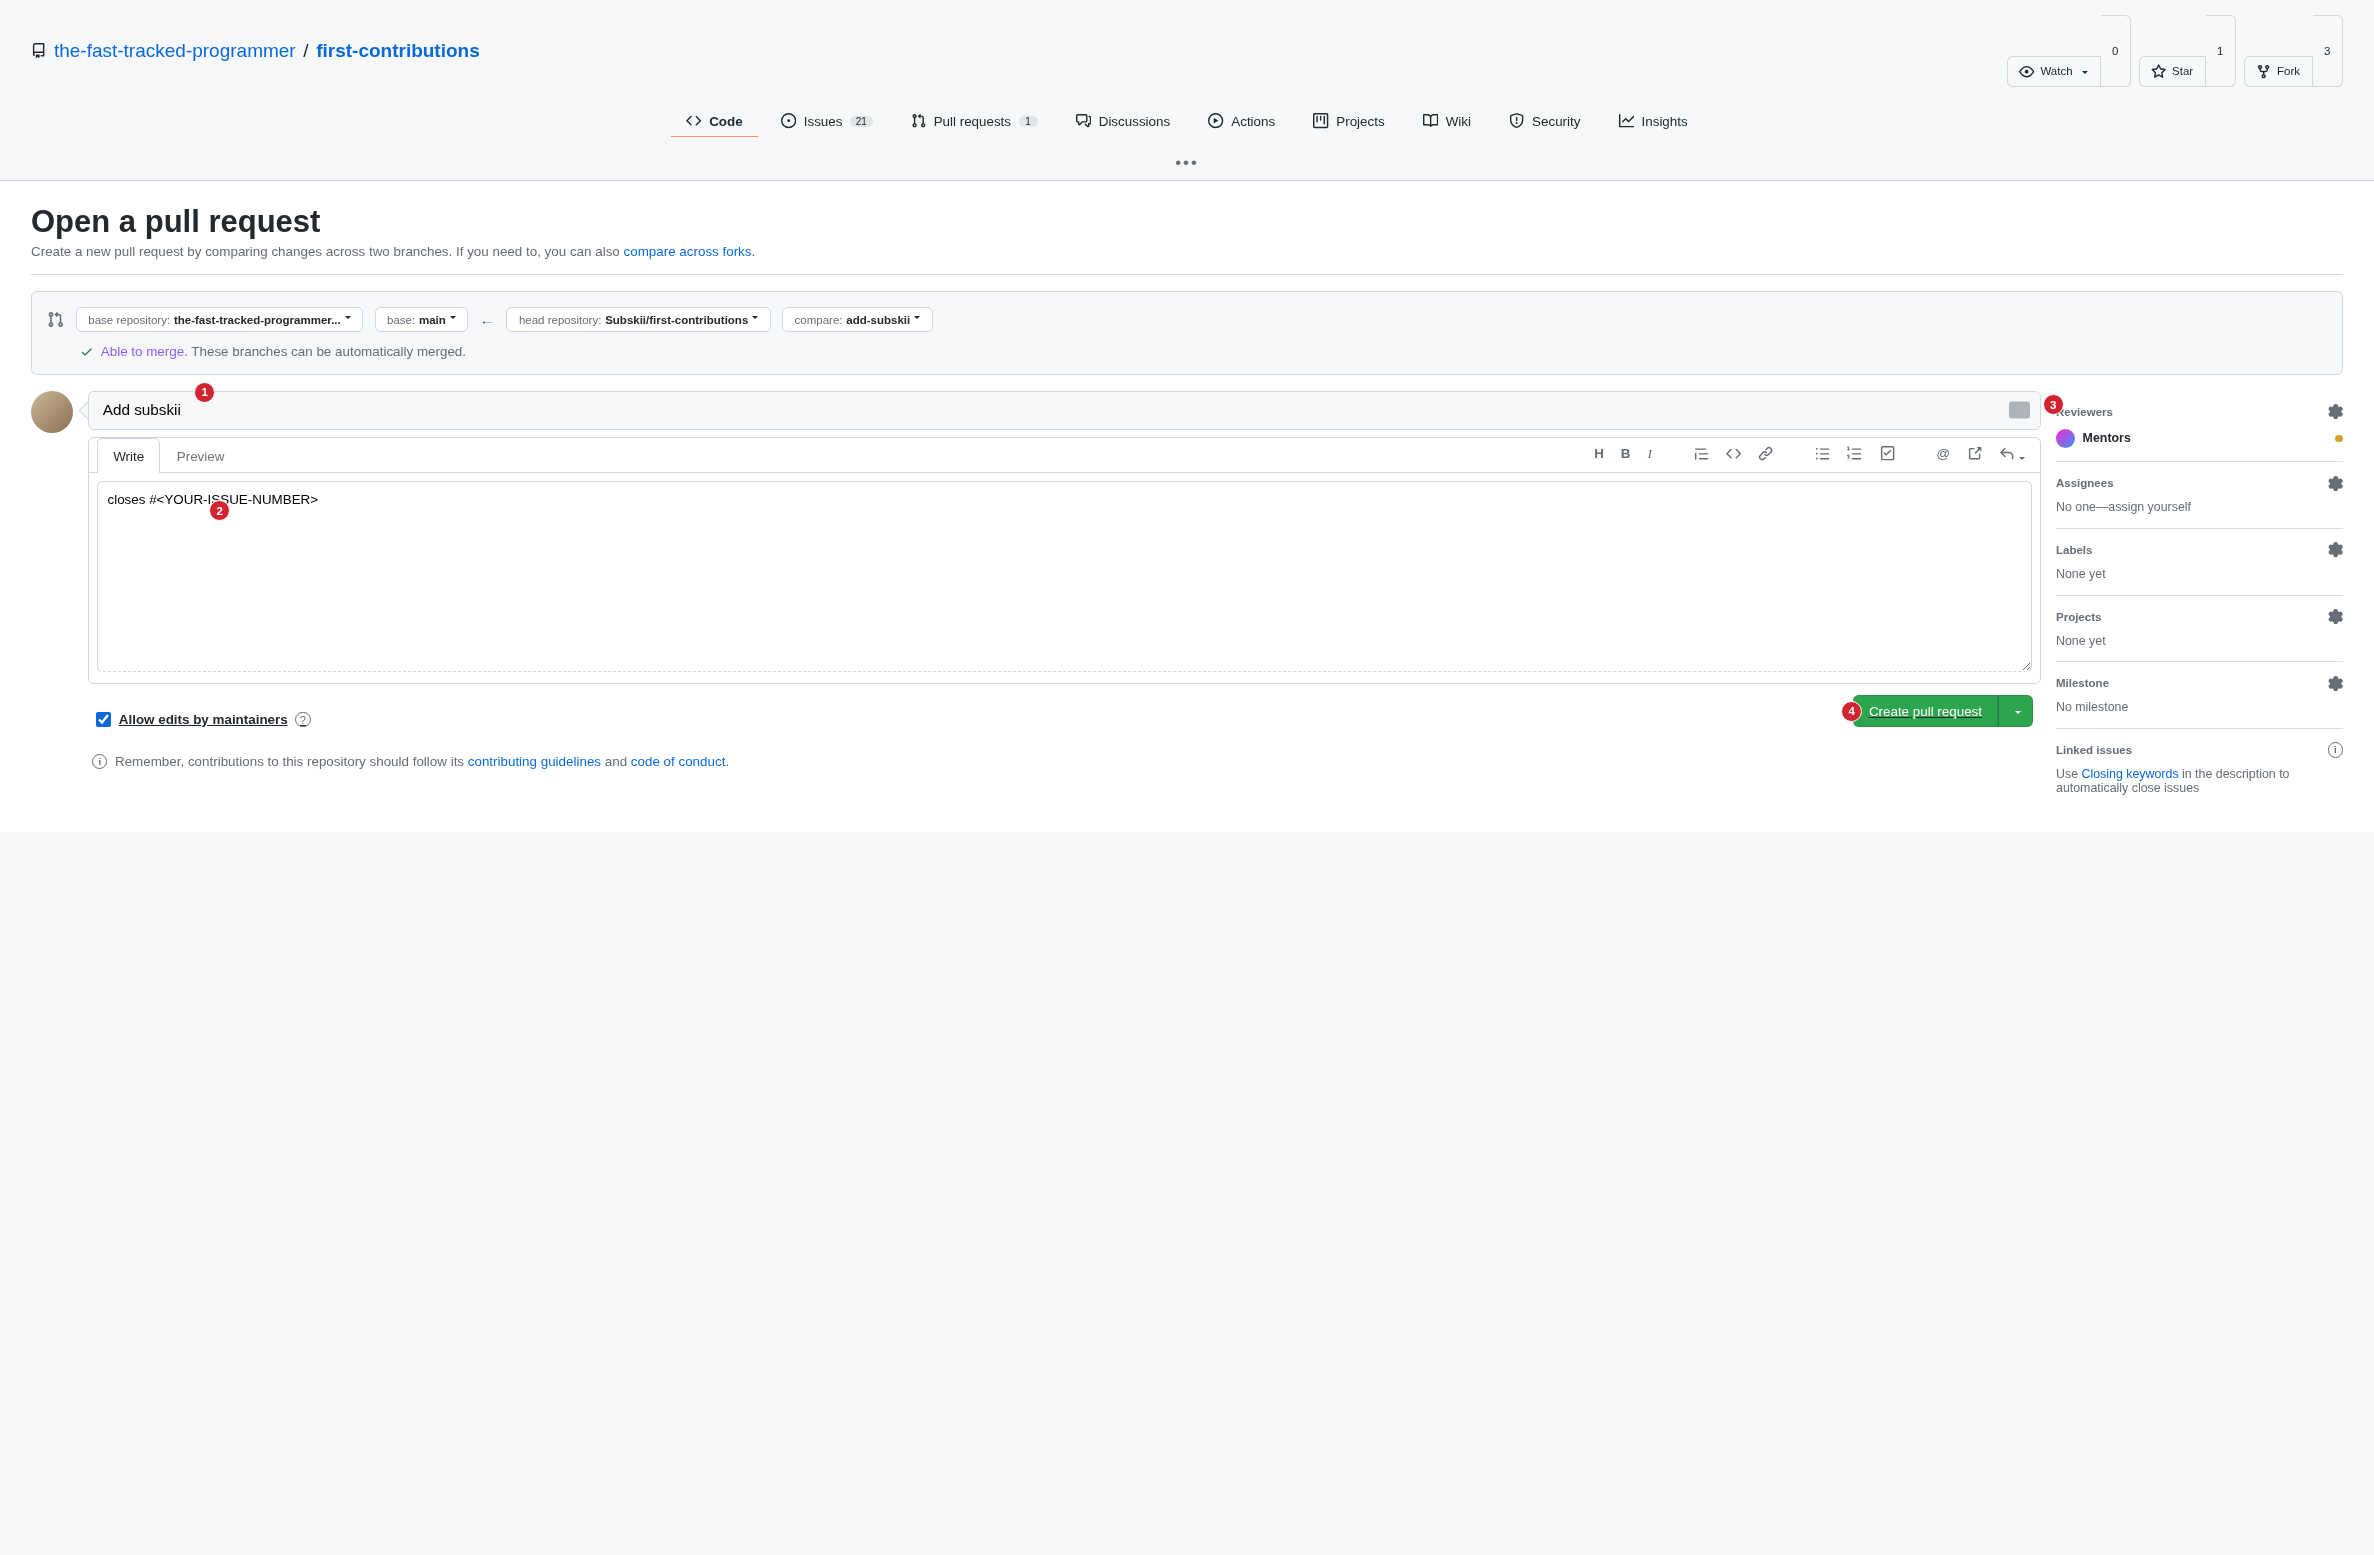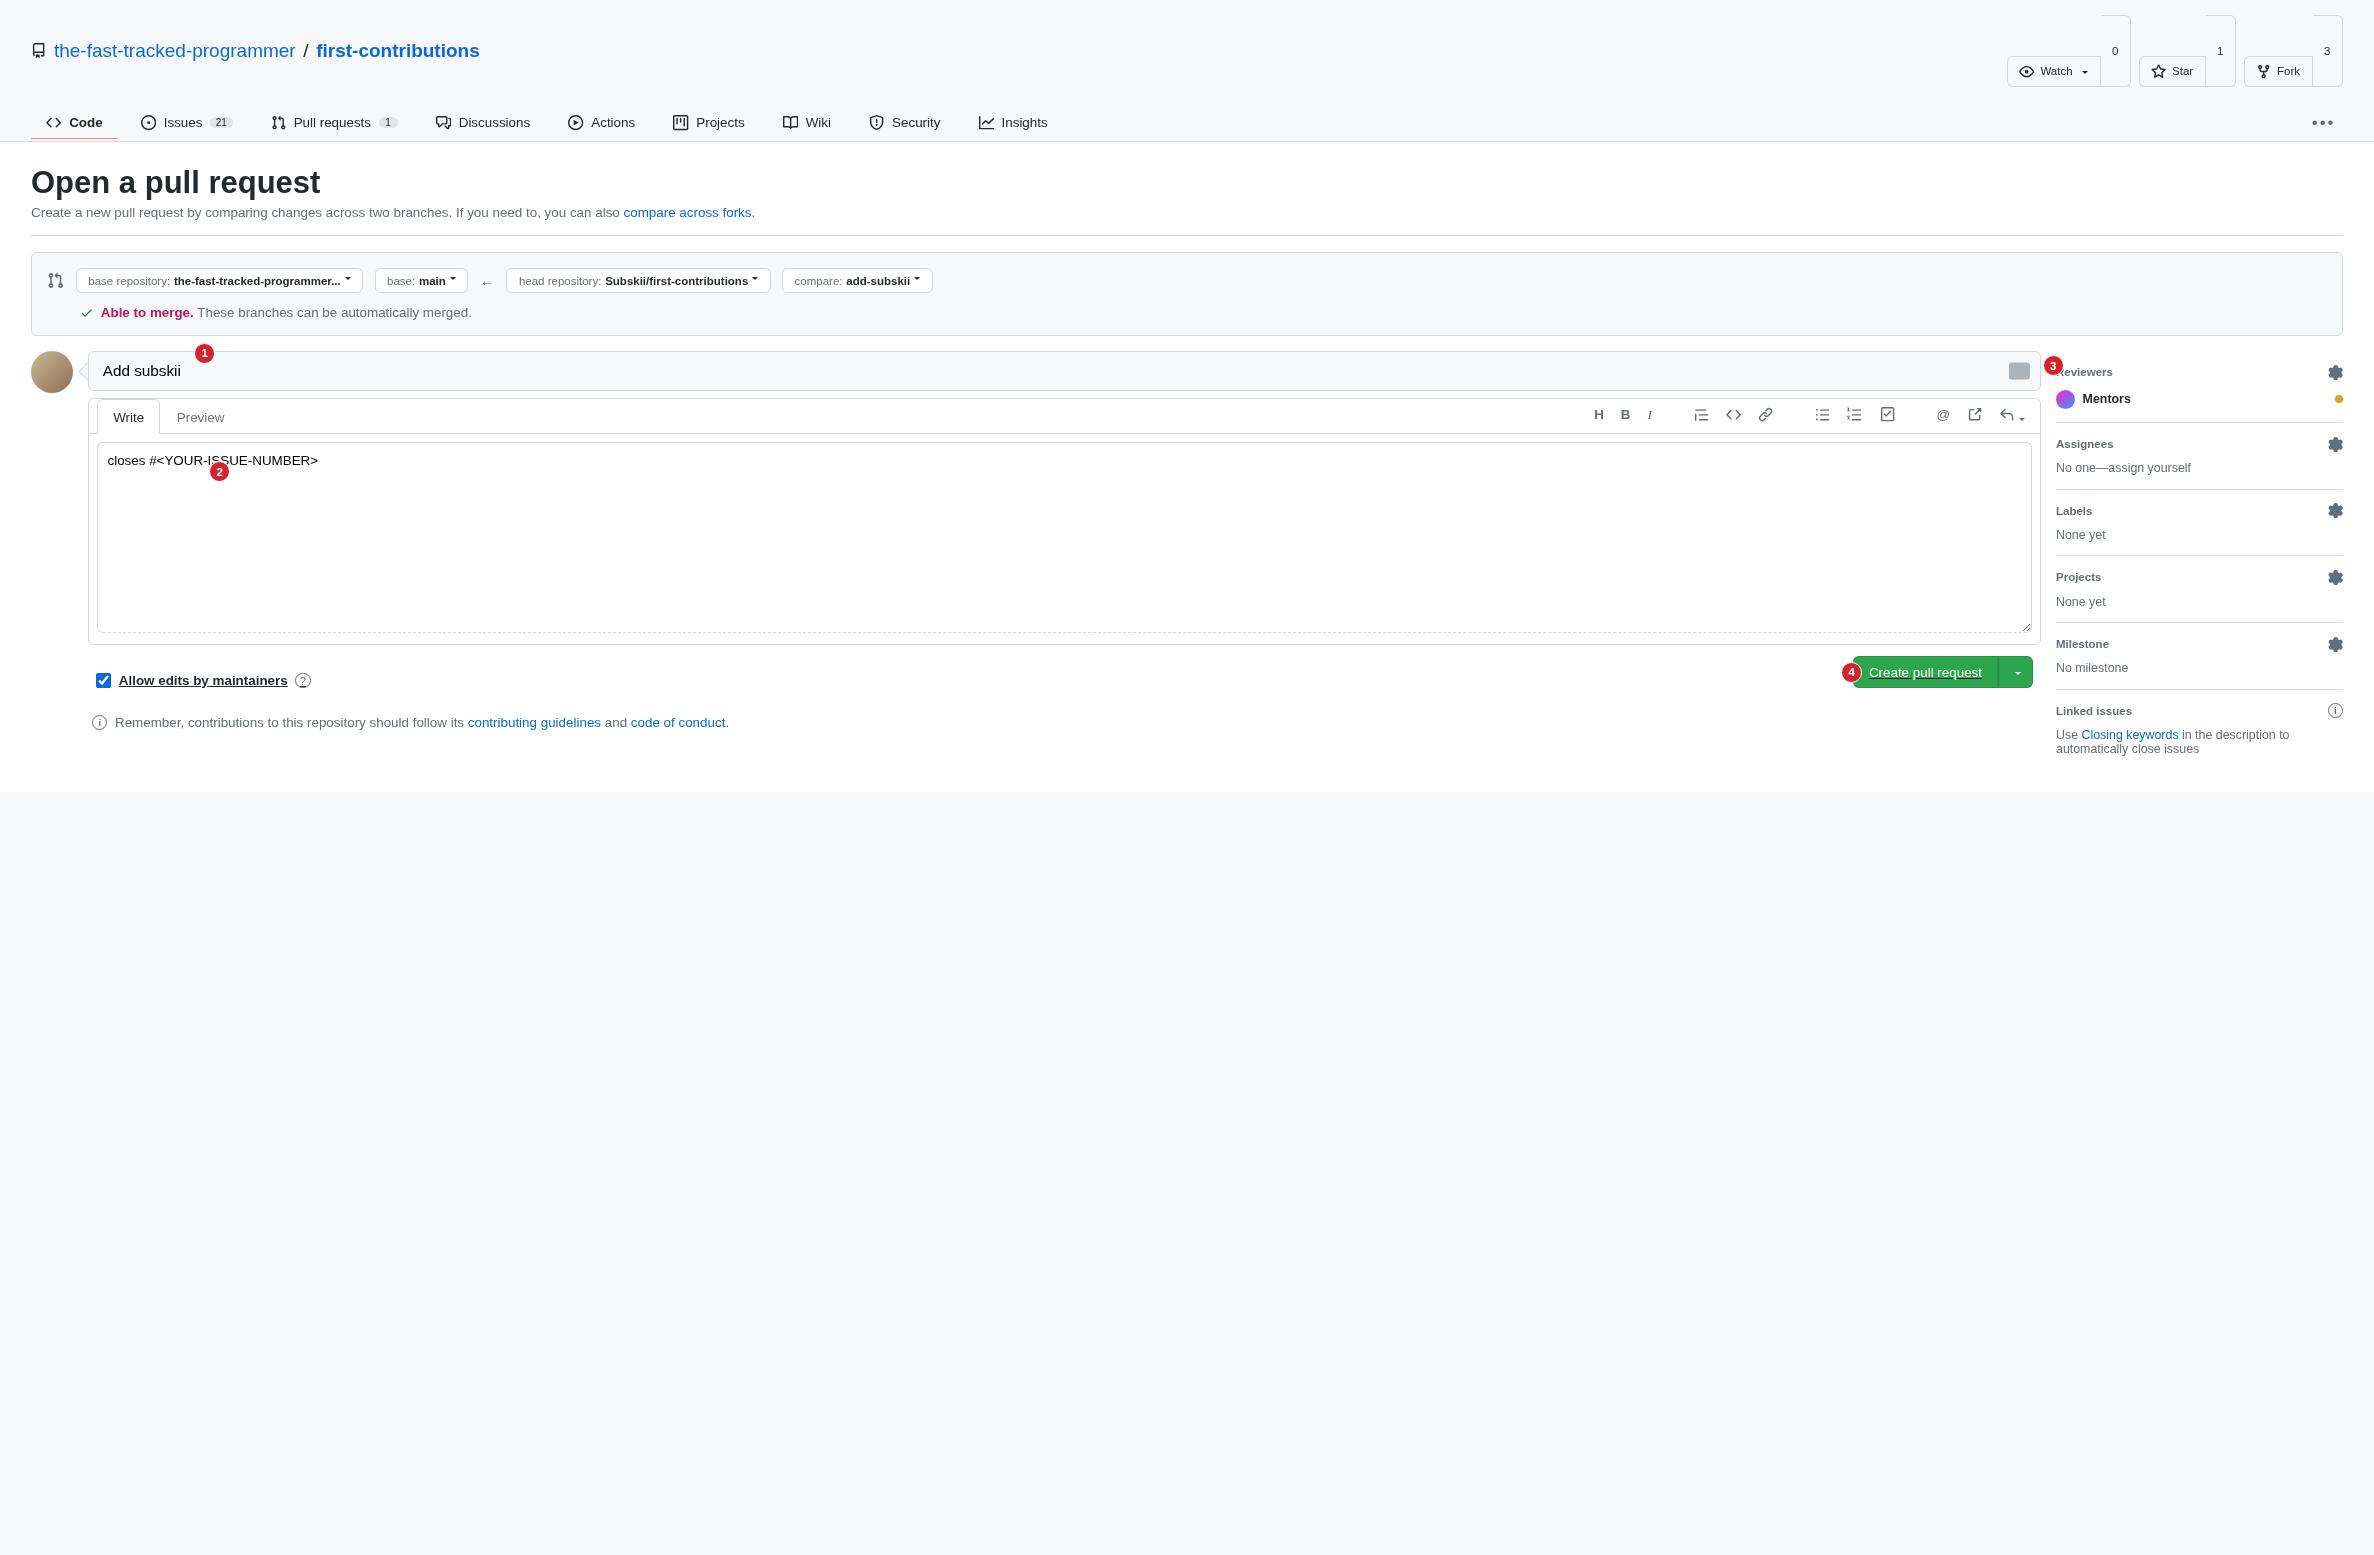--- a/index.html
+++ b/index.html
@@ -9,38 +9,38 @@
   .repo-head { display: flex; align-items: center; justify-content: space-between; margin-bottom: 19px; }
   .repo-title { display: flex; align-items: center; gap: 7.6px; font-size: 19px; }
   .repo-title .sep { color: #24292f; }
   .repo-title a { font-weight: 400; }
   .repo-title a:last-of-type { font-weight: 600; }
   .repo-actions { display: flex; gap: 7.6px; }
   .btn-group { display: flex; }
   .btn { display: inline-flex; align-items: center; gap: 5.7px; background: #f6f8fa; border: 1px solid rgba(27,31,36,0.15); border-radius: 5.7px; padding: 4.8px 11.5px; font-size: 11.5px; font-weight: 500; line-height: 19px; color: #24292f; cursor: pointer; }
   .btn.count { border-left: none; border-top-left-radius: 0; border-bottom-left-radius: 0; min-width: 29px; justify-content: center; }
   .btn.lead { border-top-right-radius: 0; border-bottom-right-radius: 0; margin-top: 41px; }
-  .nav { display: flex; align-items: center; gap: 7.6px; border-bottom: 1px solid #d0d7de; padding: 0 31px; justify-content: space-between; }
+  .nav { display: flex; align-items: center; gap: 7.6px; border-bottom: 1px solid #d0d7de; padding: 0 31px; justify-content: space-between; flex-direction: column; }
   .nav-tabs { display: flex; gap: 7.6px; }
   .tab { display: flex; align-items: center; gap: 7.6px; padding: 7.6px 15.3px; border-bottom: 1.9px solid transparent; color: #24292f; font-size: 13.4px; cursor: pointer; }
   .tab.active { border-bottom-color: #fd8c73; font-weight: 600; }
   .tab .counter { background: rgba(175,184,193,0.3); border-radius: 955px; padding: 0 5.7px; font-size: 10px; font-weight: 500; min-width: 19px; text-align: center; }
   .nav-menu { color: #656d76; font-size: 17px; cursor: pointer; letter-spacing: 1.9px; padding: 7.6px; }
   .main { background: #fff; padding: 23px 31px; border-top: 0; }
   .page-title { font-size: 31px; font-weight: 700; margin-bottom: 4px; }
   .page-sub { color: #656d76; font-size: 13.4px; margin-bottom: 15.3px; }
   .divider { border: none; border-top: 1px solid #d0d7de; margin-bottom: 15.3px; }
   .compare-box { border: 1px solid #d0d7de; border-radius: 5.7px; background: #f6f8fa; padding: 15.3px; margin-bottom: 15.3px; }
   .compare-row { display: flex; align-items: center; gap: 11.5px; flex-wrap: wrap; }
   .pill { display: inline-flex; align-items: flex-start; background: #fff; border: 1px solid #d0d7de; border-radius: 5.7px; padding: 5.7px 11.5px; font-size: 11.5px; cursor: pointer; }
   .pill .lbl { color: #656d76; margin-right: 3.8px; }
   .pill .val { font-weight: 600; }
   .arrow-left { color: #656d76; font-size: 15.3px; }
   .merge-status { display: flex; align-items: center; gap: 7.6px; margin-top: 11.5px; font-size: 13.4px; padding-left: 32.5px;}
-  .merge-status .ok { color: #be185d; font-weight: 700; }
+  .merge-status .ok { color: #8b5cf6; font-weight: 400; }
   .merge-status .extra { color: #656d76; }
   .pr-body { display: flex; gap: 15.3px; align-items: flex-start; }
   .avatar { width: 42px; height: 42px; border-radius: 50%; background: linear-gradient(135deg,#cbb89a,#8b6f52); flex-shrink: 0; }
   .form-col { flex: 1; position: relative; }
   .title-field { position: relative; border: 1px solid #d0d7de; border-radius: 5.7px; background: #f6f8fa; margin-bottom: 7.6px; }
   .title-field input { width: 100%; border: none; background: transparent; padding: 9.6px 48px 9.6px 13.4px; font-size: 15.3px; outline: none; }
   .title-field .kbd { position: absolute; right: 9.6px; top: 50%; transform: translateY(-50%); width: 21px; height: 17px; background: #656d76; border-radius: 2.9px; opacity: 0.5; }
   .editor-box { border: 1px solid #d0d7de; border-radius: 5.7px; background: #fff; }
   .editor-tabs { display: flex; justify-content: space-between; align-items: center; border-bottom: 1px solid #d0d7de; padding: 0 7.6px; }
   .editor-tabs .tabs { display: flex; }

